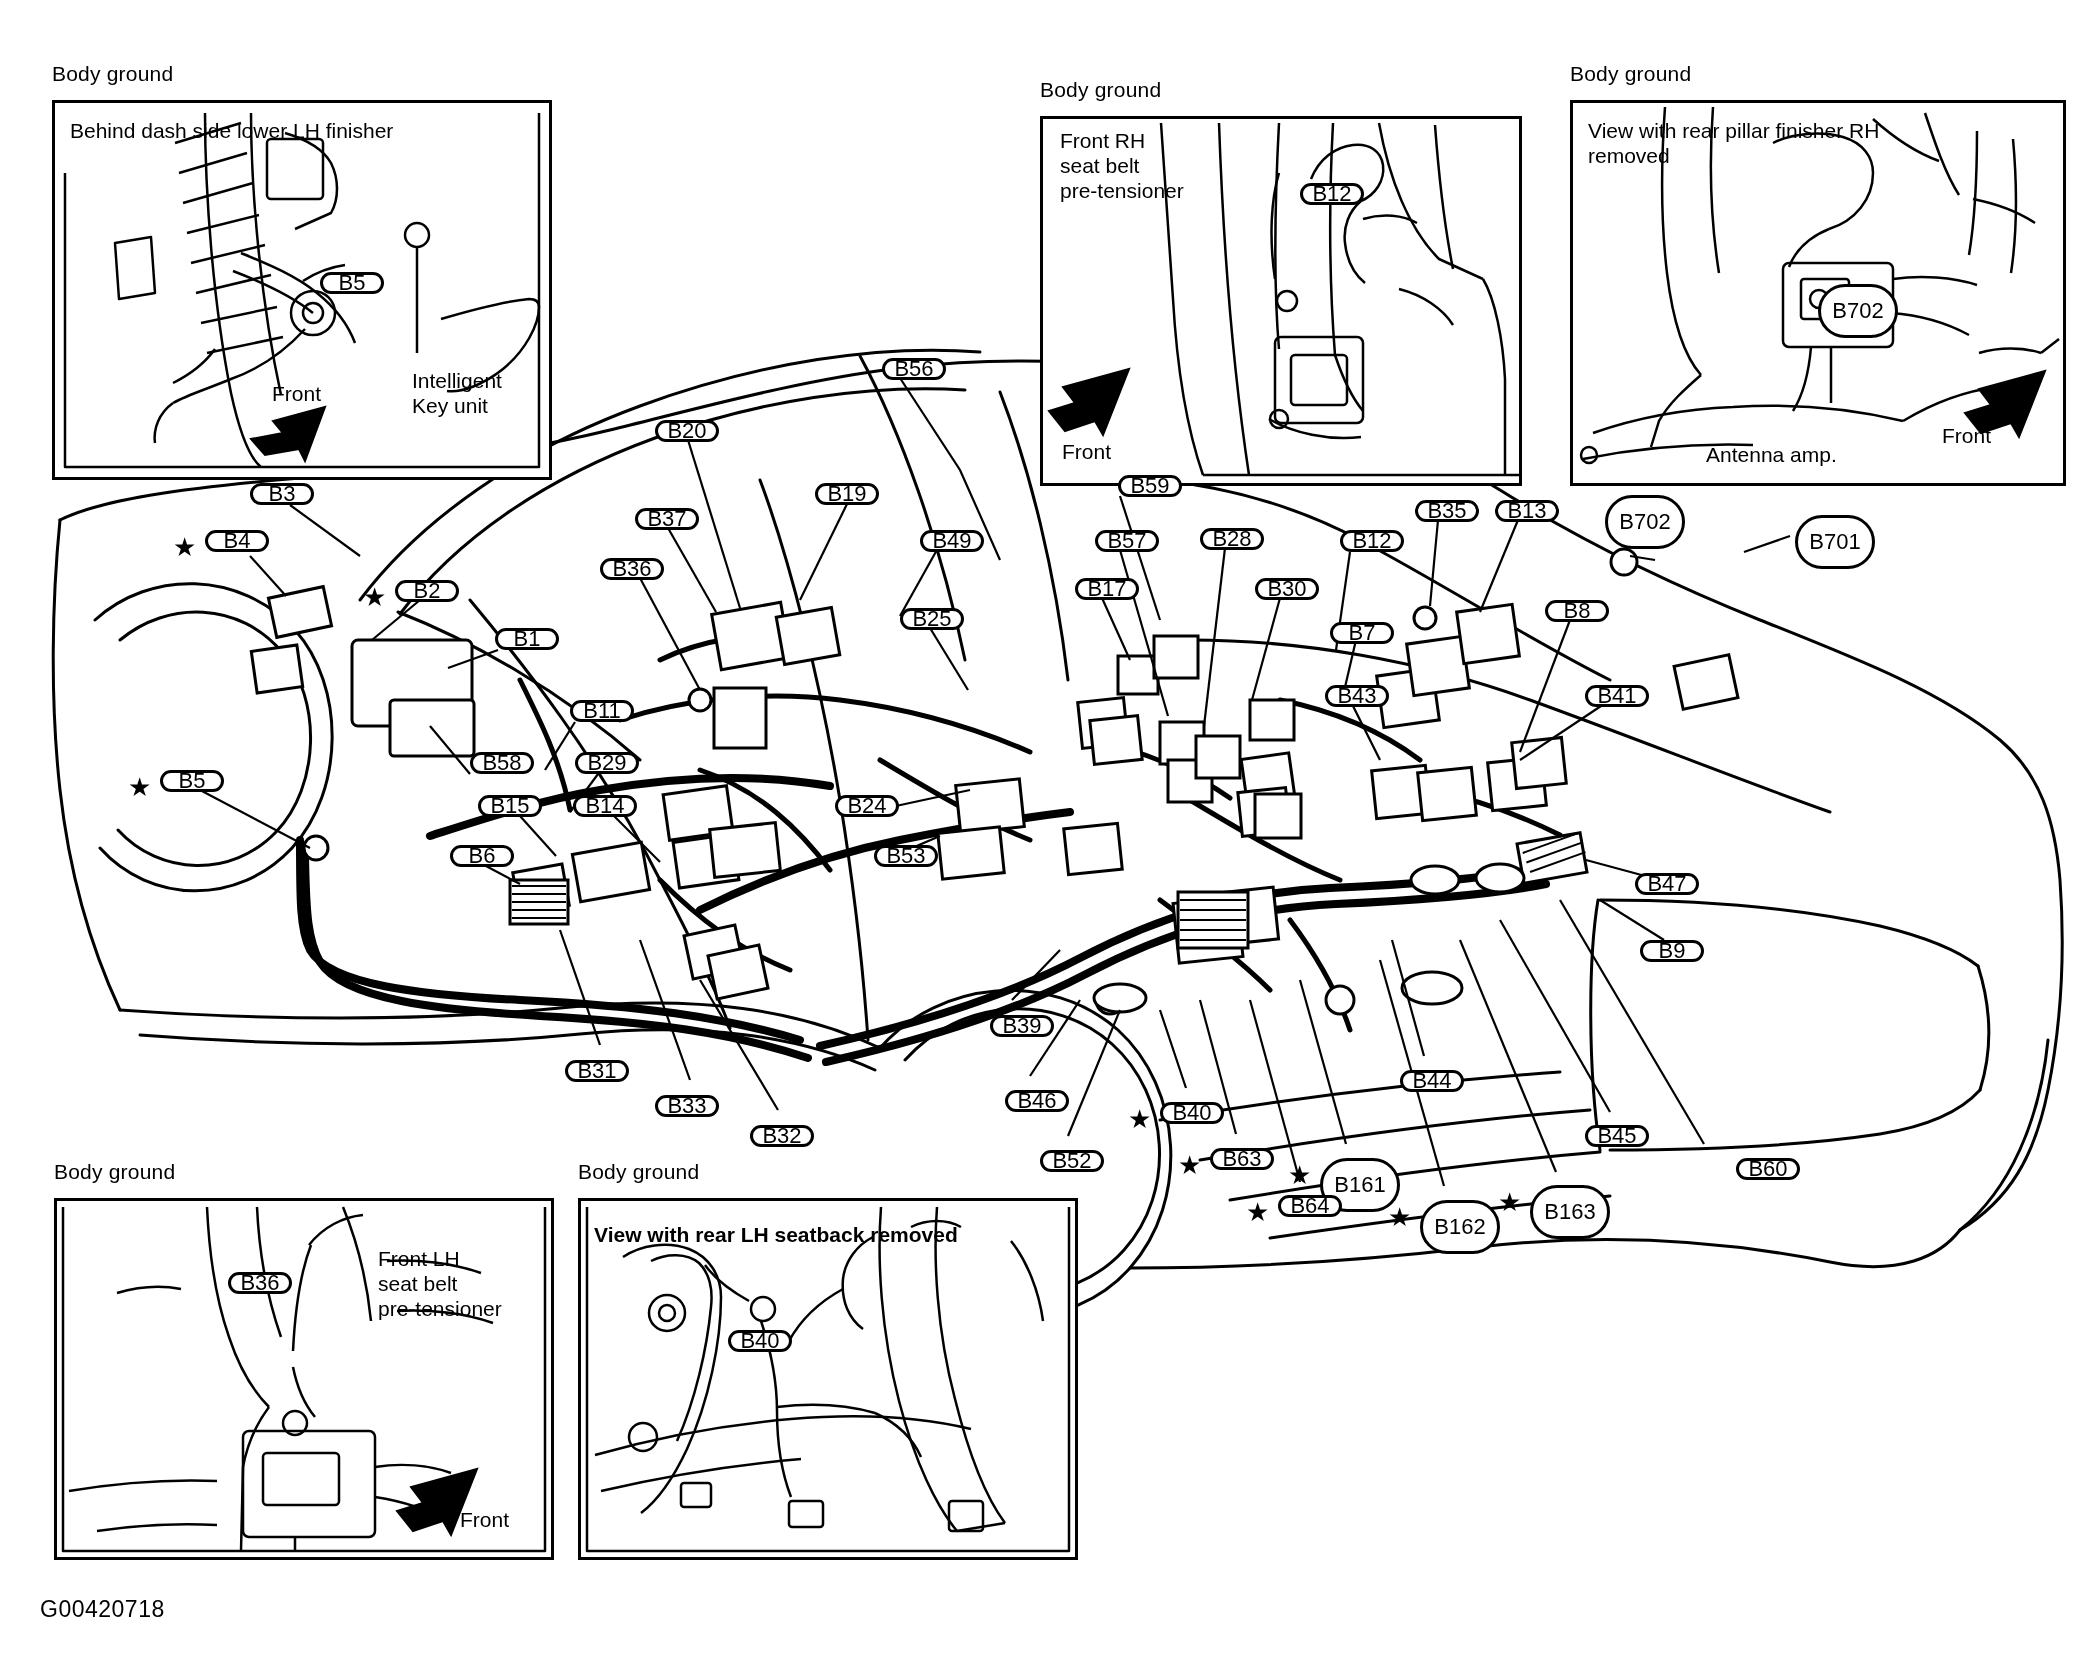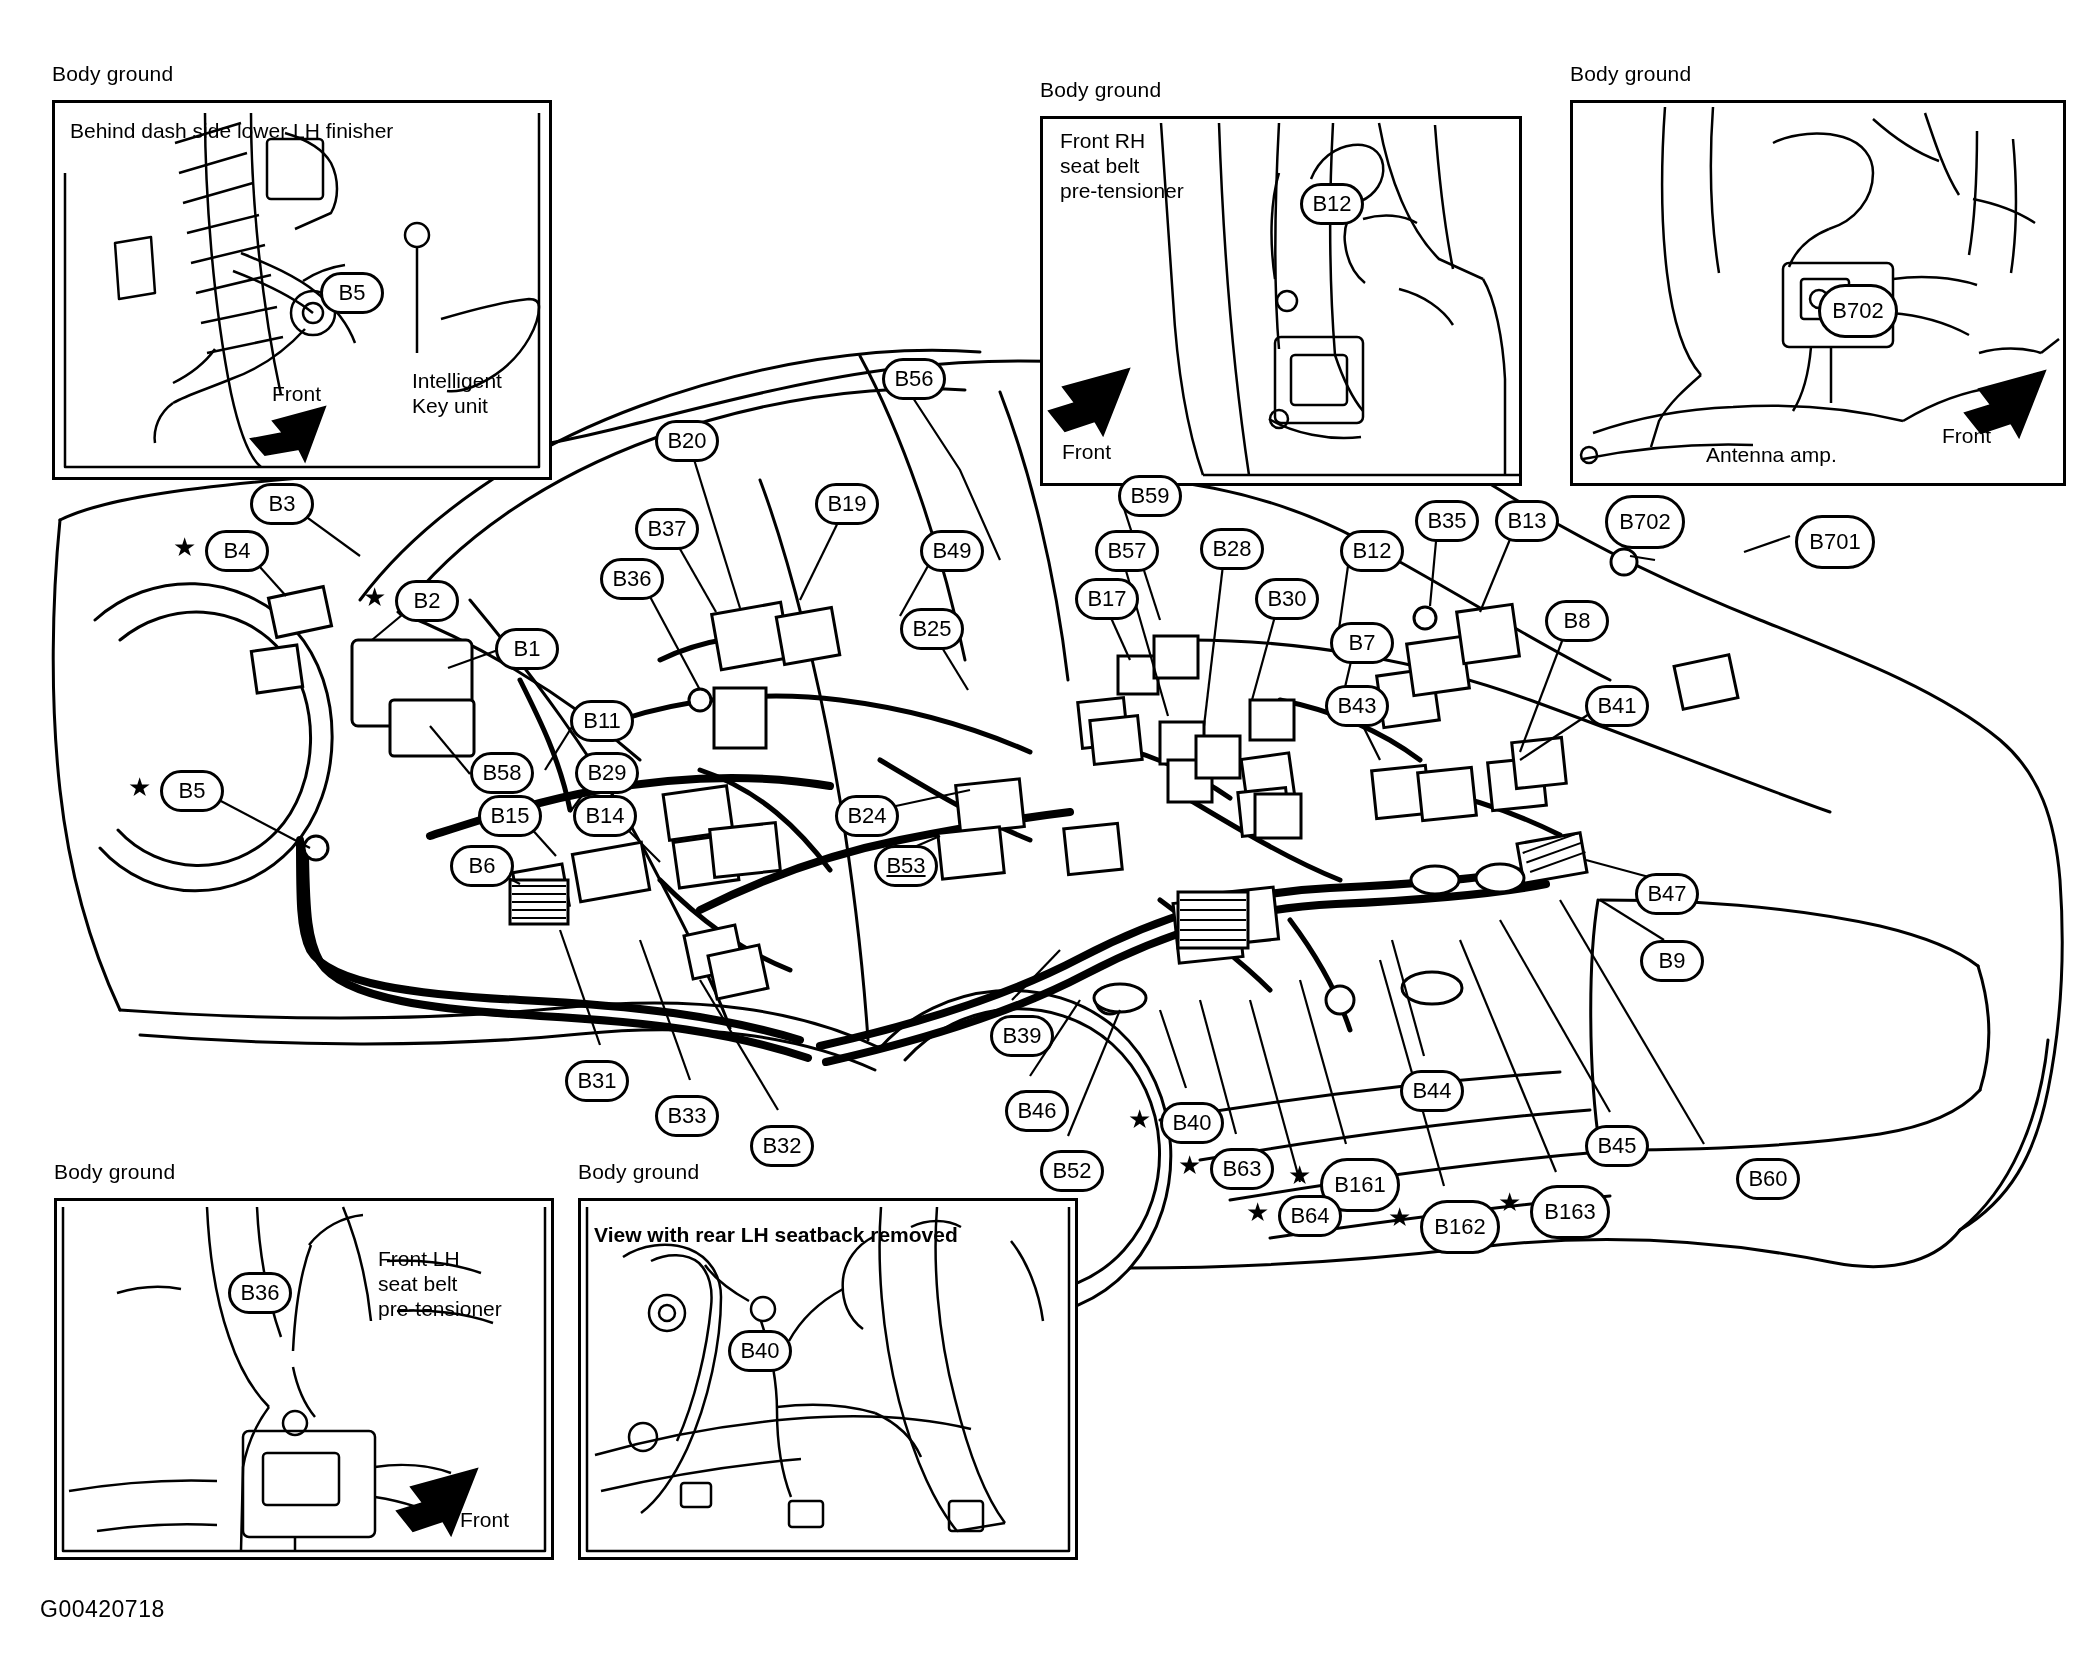--- a/index.html
+++ b/index.html
@@ -59,21 +59,21 @@
     background: #fff;
     font-size: 22px;
     line-height: 1;
     display: flex;
     align-items: center;
     justify-content: center;
     box-sizing: border-box;
     white-space: nowrap;
     padding: 0 6px;
   }
-  .bubble.w3 { width: 64px; height: 42px; }
+  .bubble.w3 { width: 64px; height: 22px; }
   .bubble.w4 { width: 80px; height: 54px; }
   
   .star {
     position: absolute;
     font-size: 26px;
     line-height: 1;
     color: #000;
   }
   
   #figure-code {
@@ -394,20 +394,22 @@
         <circle cx="16" cy="352" r="8"></circle>
         <path d="M406 250 C 426 244, 450 244, 468 250"></path>
         <path d="M468 250 L 486 236"></path>
         <path d="M400 96 C 420 100, 444 108, 462 120"></path>
       </g>
       <g fill="#000" stroke="#000" stroke-width="2">
         <path d="M472 268 L 406 286 L 418 302 L 392 310 L 408 330 L 438 320 L 446 334 Z"></path>
       </g>
     </svg>
   </div>
+  <div class="panel-title" style="left:1588px; top:118px;">View with rear pillar finisher RH
+removed</div>
   <div class="panel-label" style="left:1706px; top:442px;">Antenna amp.</div>
   <div class="front-word" style="left:1942px; top:424px;">Front</div>
   <div class="bubble w4" style="left:1818px; top:284px;">B702</div>
 
   <div class="panel-caption" style="left:54px; top:1160px;">Body ground</div>
   <div class="panel" style="left:54px; top:1198px; width:500px; height:362px;">
     <svg width="494" height="356" viewBox="0 0 494 356">
       <g fill="none" stroke="#000" stroke-width="2.5" stroke-linejoin="round">
         <path d="M6 6 L 6 350 L 488 350 L 488 6"></path>
         <path d="M150 6 C 152 50, 158 96, 172 136 C 182 166, 196 190, 212 206"></path>

